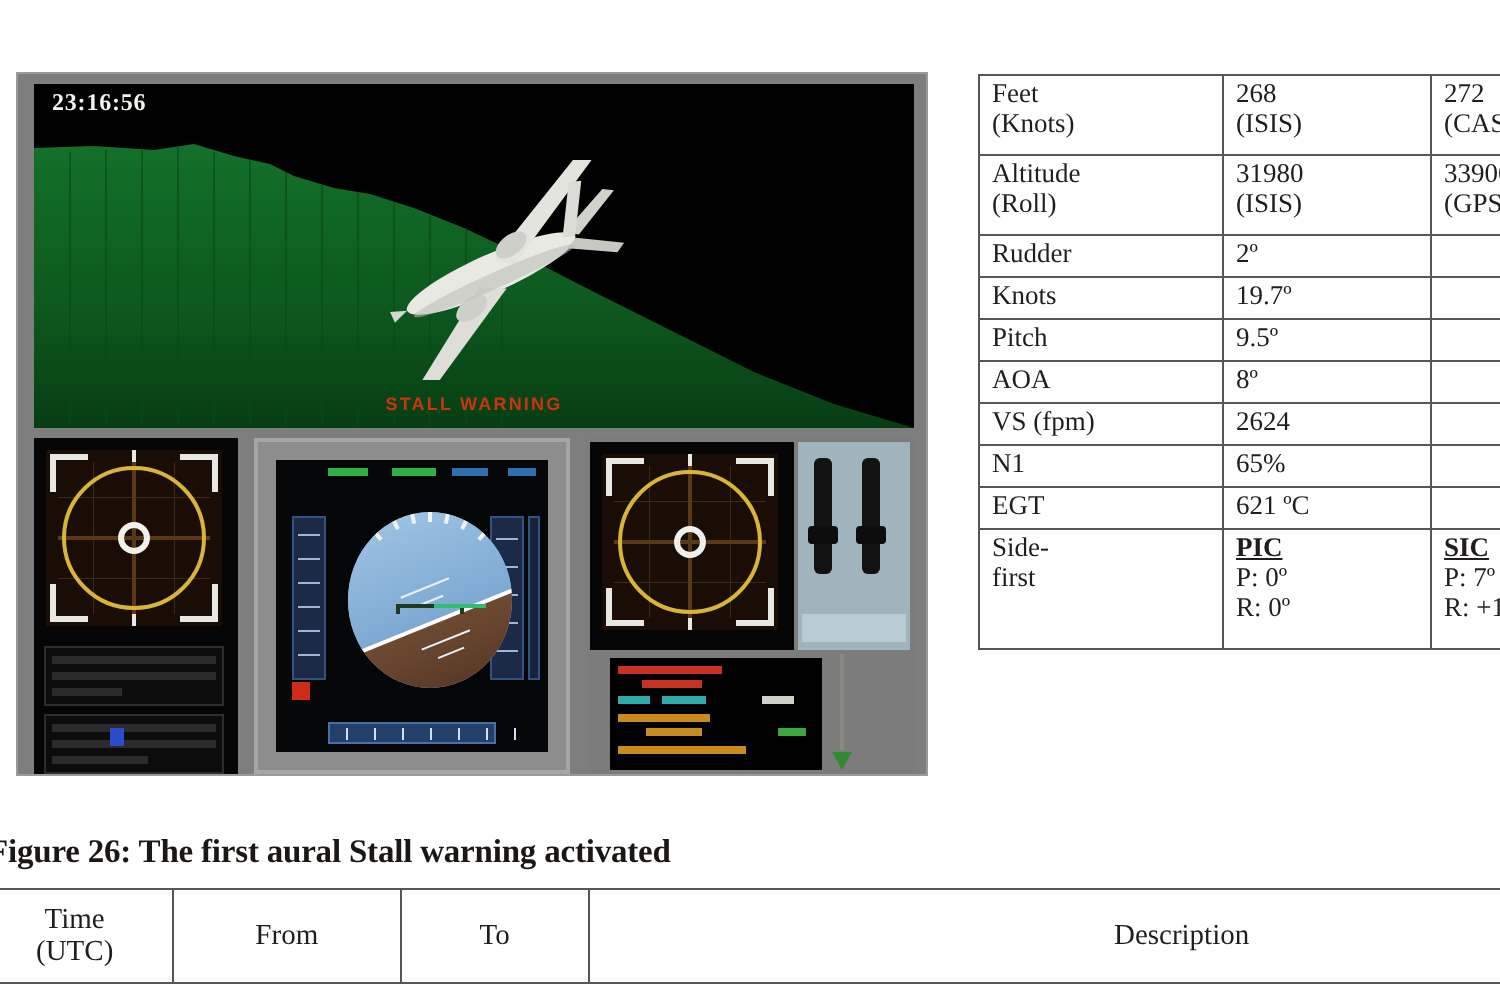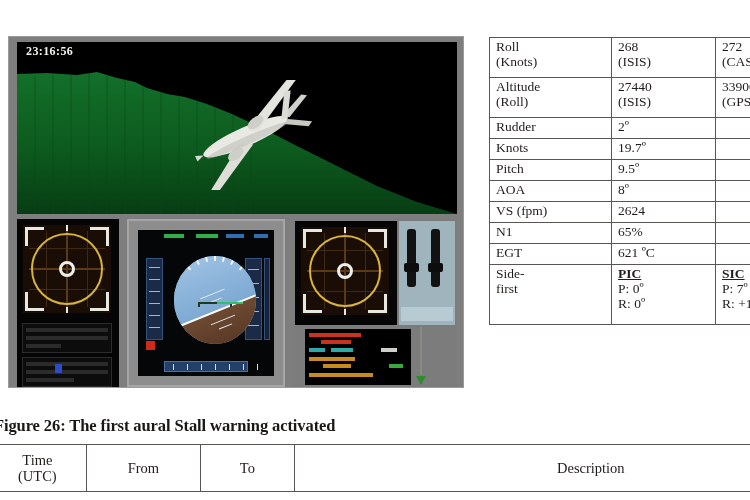--- a/index.html
+++ b/index.html
@@ -534,20 +534,21 @@
 
         <path d="M128,54 L142,30 L148,32 L134,56 Z" fill="#dcdcd6"></path>
 
         <ellipse cx="72" cy="68" rx="9" ry="5" fill="#cfcfc9" transform="rotate(-14 72 68)"></ellipse>
         <ellipse cx="103" cy="47" rx="9" ry="5" fill="#cfcfc9" transform="rotate(-14 103 47)"></ellipse>
 
         <ellipse cx="88" cy="60" rx="44" ry="4" fill="#bcbcb6" opacity="0.55"></ellipse>
       </g>
     </svg>
 
+    <div id="stall-warning-text">STALL WARNING</div>
   </div>
 
   <div class="panel-row">
 
     <div id="pic-stick-panel">
       <div class="stick-box">
         <div class="stick-grid"></div>
         <div class="stick-circle"></div>
         <div class="stick-dot"></div>
         <div class="bracket tl"></div>
@@ -673,39 +674,39 @@
     </div>
   </div>
 </div>
 
 <div id="figure-caption">Figure 26: The first aural Stall warning activated</div>
 
 <table id="param-table">
   <tbody>
     <tr class="two-line">
       <td class="c0">
-        <span class="sub">Roll</span>
+        <span class="sub">Feet</span>
         <span class="sub">(Knots)</span>
       </td>
       <td class="c1">
         <span class="sub">268</span>
         <span class="sub">(ISIS)</span>
       </td>
       <td class="c2">
         <span class="sub">272</span>
         <span class="sub">(CAS)</span>
       </td>
     </tr>
     <tr class="two-line">
       <td class="c0">
         <span class="sub">Altitude</span>
         <span class="sub">(Roll)</span>
       </td>
       <td class="c1">
-        <span class="sub">27440</span>
+        <span class="sub">31980</span>
         <span class="sub">(ISIS)</span>
       </td>
       <td class="c2">
         <span class="sub">33900</span>
         <span class="sub">(GPS)</span>
       </td>
     </tr>
     <tr>
       <td class="c0">Rudder</td>
       <td class="c1">2º</td>

